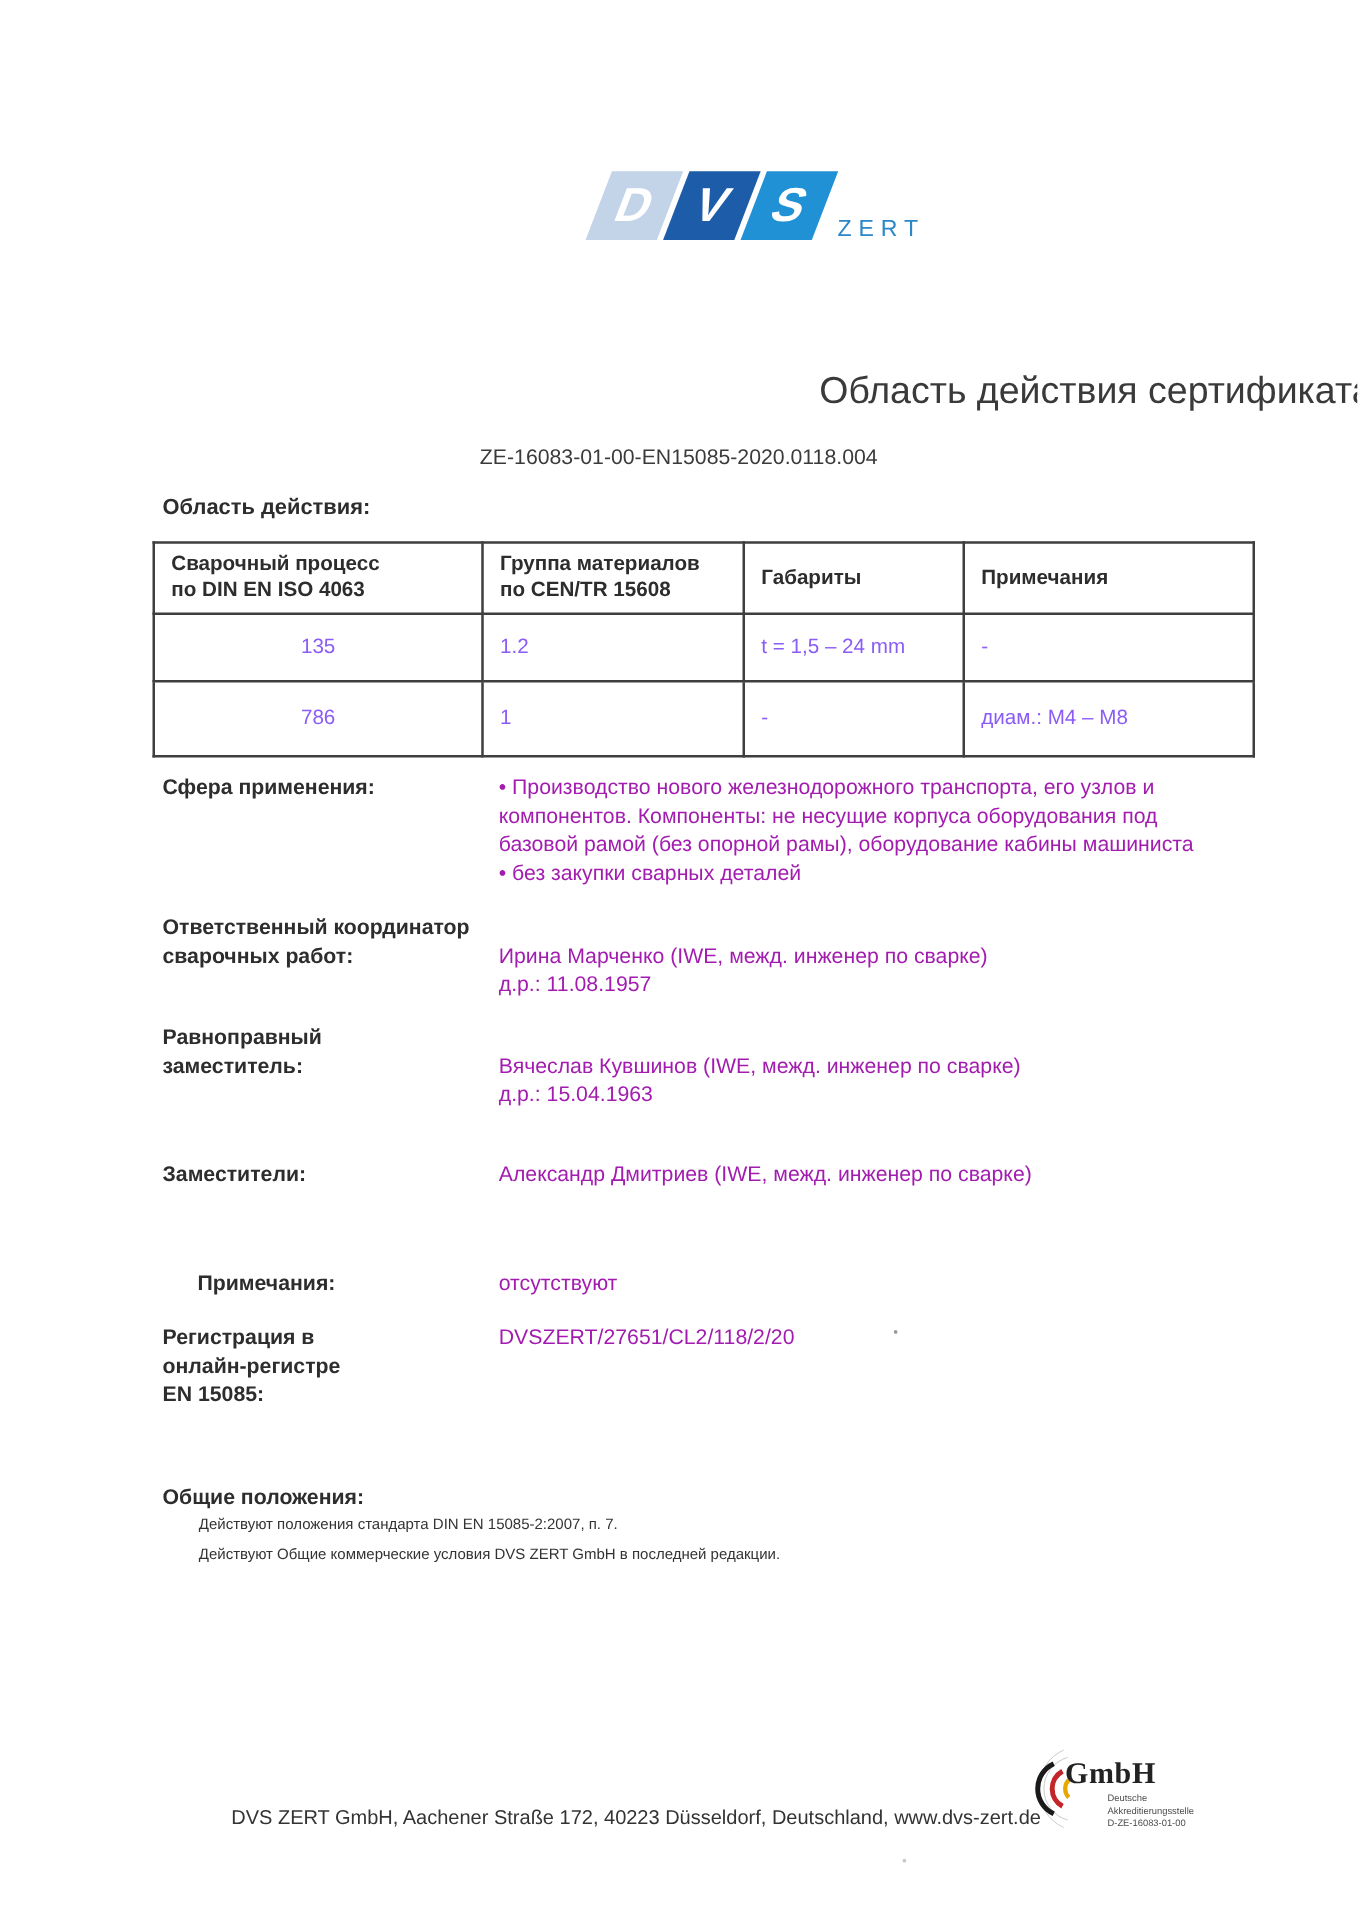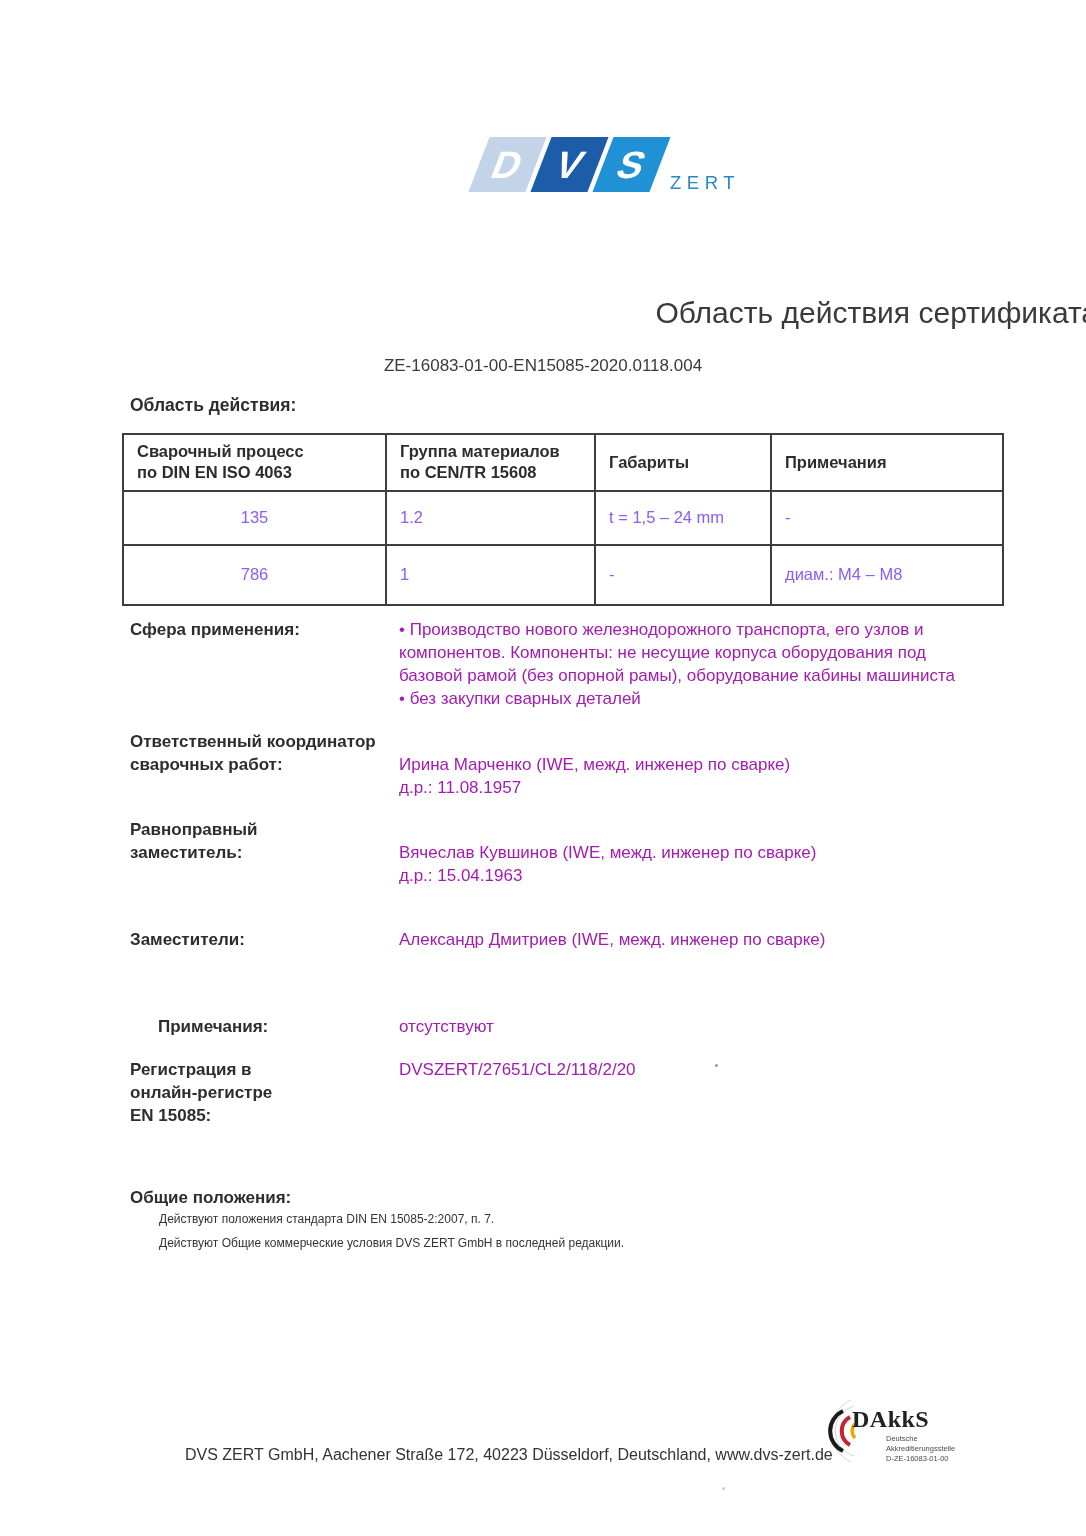--- a/index.html
+++ b/index.html
@@ -178,21 +178,21 @@
   <div class="footer">DVS ZERT GmbH, Aachener Straße 172, 40223 Düsseldorf, Deutschland, www.dvs-zert.de</div>
 
   <div class="dakks">
     <svg class="dakks-arcs" width="30" height="66" viewBox="0 0 30 66">
       <path d="M 24,2 A 34,34 0 0 0 24,64" fill="none" stroke="#c9c9c9" stroke-width="0.8"></path>
       <path d="M 27,8 A 26,26 0 0 0 27,58" fill="none" stroke="#c9c9c9" stroke-width="0.8"></path>
       <path d="M 16,13 A 22,22 0 0 0 16,53" fill="none" stroke="#1a1a1a" stroke-width="4"></path>
       <path d="M 23,19 A 16,16 0 0 0 23,47" fill="none" stroke="#c3262a" stroke-width="4"></path>
       <path d="M 28,26 A 10,10 0 0 0 28,40" fill="none" stroke="#e8a800" stroke-width="3.4"></path>
     </svg>
-    <div class="dakks-name">DAkkS</div>
+    <div class="dakks-name">GmbH</div>
     <div class="dakks-small">
       <div>Deutsche</div>
       <div>Akkreditierungsstelle</div>
       <div>D-ZE-16083-01-00</div>
     </div>
   </div>
 
   <div class="speck speck-1"></div>
   <div class="speck speck-2"></div>
 

